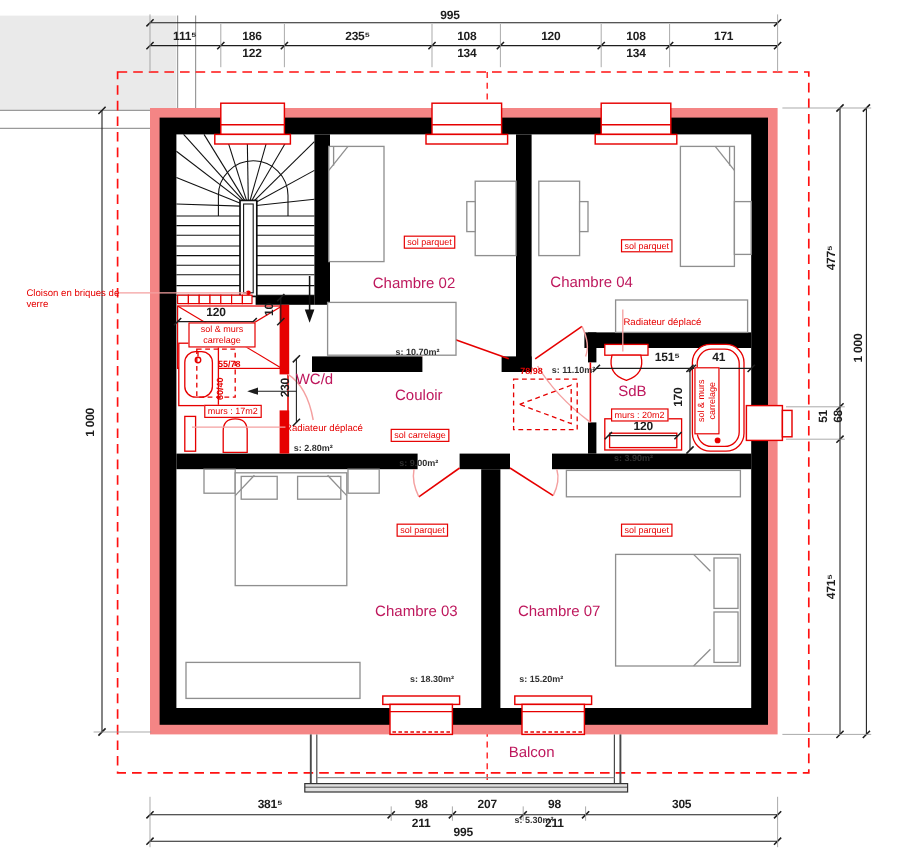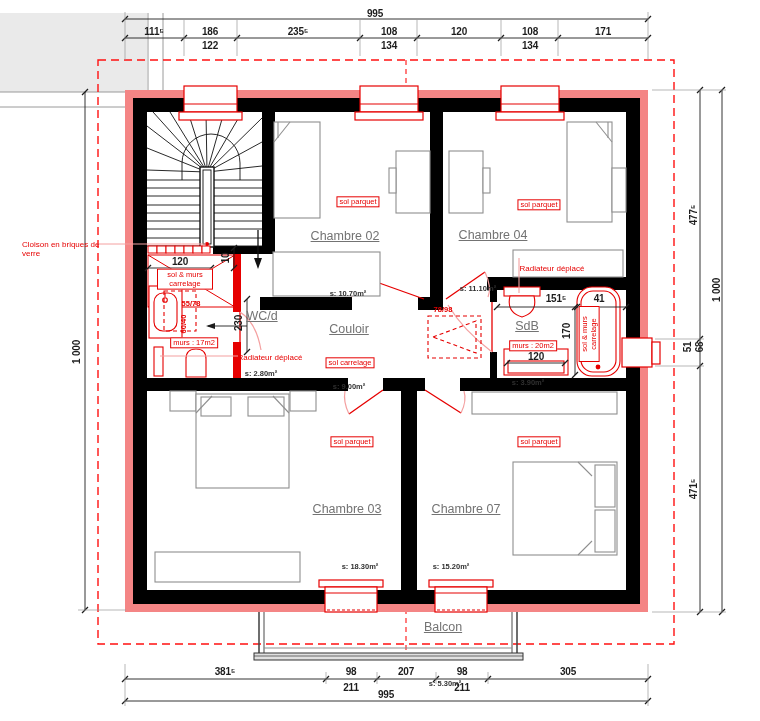--- a/index.html
+++ b/index.html
@@ -2,21 +2,21 @@
 <html><head>
 <meta charset="utf-8">
 <style>
   html,body{margin:0;padding:0;background:#fff;}
   #plan{position:relative;width:760px;height:721px;background:#ffffff;overflow:hidden;
         font-family:"Liberation Sans",sans-serif;}
   #plan svg{position:absolute;left:0;top:0;}
   .lbl{position:absolute;white-space:nowrap;transform:translate(-50%,-50%);}
   .dim{font:bold 10px "Liberation Sans",sans-serif;color:#1d1d1d;letter-spacing:-0.2px;}
   .dim.v{transform:translate(-50%,-50%) rotate(-90deg);}
-  .room-name{font:12.5px "Liberation Sans",sans-serif;color:#737373;text-decoration:underline;}
+  .room-name{font:12.5px "Liberation Sans",sans-serif;color:#be185d;}
   .room-area{font:bold 7.5px "Liberation Sans",sans-serif;color:#303030;margin-top:44px;}
   .red-note{font:8px "Liberation Sans",sans-serif;color:#e60000;}
   .red-note.left{transform:none;white-space:normal;}
   .red-dim{font:bold 7.5px "Liberation Sans",sans-serif;color:#e60000;}
   .red-dim.v{transform:translate(-50%,-50%) rotate(-90deg);}
   .red-box{font:7.5px "Liberation Sans",sans-serif;color:#e60000;border:1px solid #e60000;
            background:#fff;padding:0px 2px;line-height:1.25;}
   .red-box.wrap{white-space:normal;width:50px;text-align:center;}
   .red-box.v{transform:translate(-50%,-50%) rotate(-90deg);}
 </style>
@@ -319,21 +319,21 @@
   <div class="lbl dim" style="left:599px;top:298px">41</div>
   <div class="lbl dim v" style="left:566px;top:331px">170</div>
   <div class="lbl dim" style="left:536px;top:356px">120</div>
   <div class="lbl red-dim" style="left:191px;top:303px">55/78</div>
   <div class="lbl red-dim v" style="left:183px;top:324px">60/40</div>
   <div class="lbl red-dim" style="left:443px;top:309px">78/98</div>
 
   <div class="lbl room-name" style="left:345px;top:236px">Chambre 02</div>
   <div class="lbl room-area" style="left:348px;top:249px">s: 10.70m²</div>
   <div class="lbl room-name" style="left:493px;top:235px">Chambre 04</div>
-  <div class="lbl room-area" style="left:478px;top:244px">s: 11.10m²</div>
+  <div class="lbl room-area" style="left:478px;top:264px">s: 11.10m²</div>
   <div class="lbl room-name" style="left:347px;top:509px">Chambre 03</div>
   <div class="lbl room-area" style="left:360px;top:522px">s: 18.30m²</div>
   <div class="lbl room-name" style="left:466px;top:509px">Chambre 07</div>
   <div class="lbl room-area" style="left:451px;top:522px">s: 15.20m²</div>
   <div class="lbl room-name" style="left:262px;top:316px">WC/d</div>
   <div class="lbl room-area" style="left:261px;top:329px">s: 2.80m²</div>
   <div class="lbl room-name" style="left:349px;top:329px">Couloir</div>
   <div class="lbl room-area" style="left:349px;top:342px">s: 9.00m²</div>
   <div class="lbl room-name" style="left:527px;top:326px">SdB</div>
   <div class="lbl room-area" style="left:528px;top:338px">s: 3.90m²</div>

